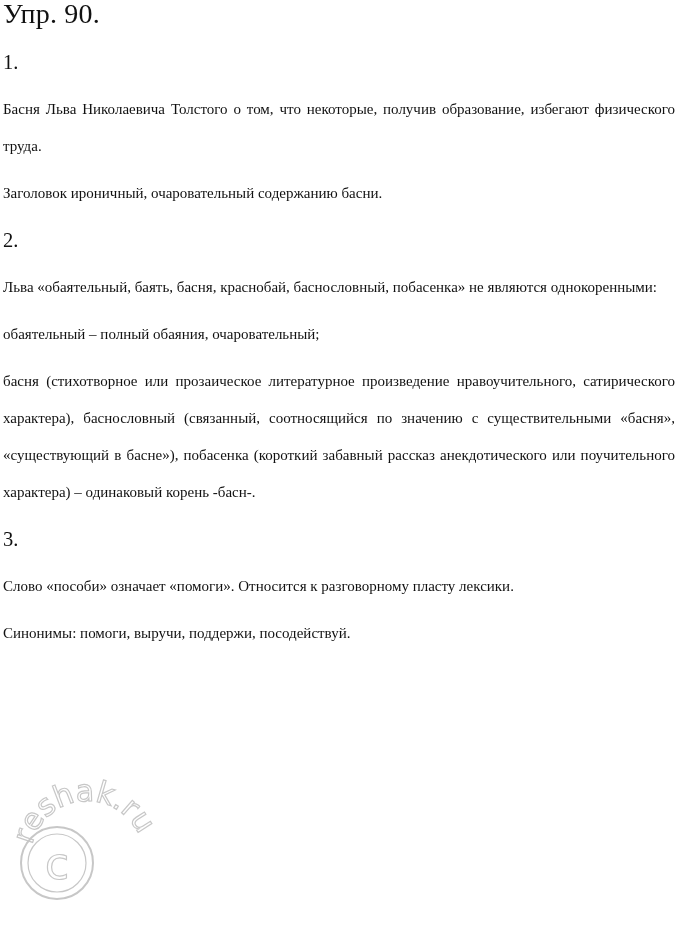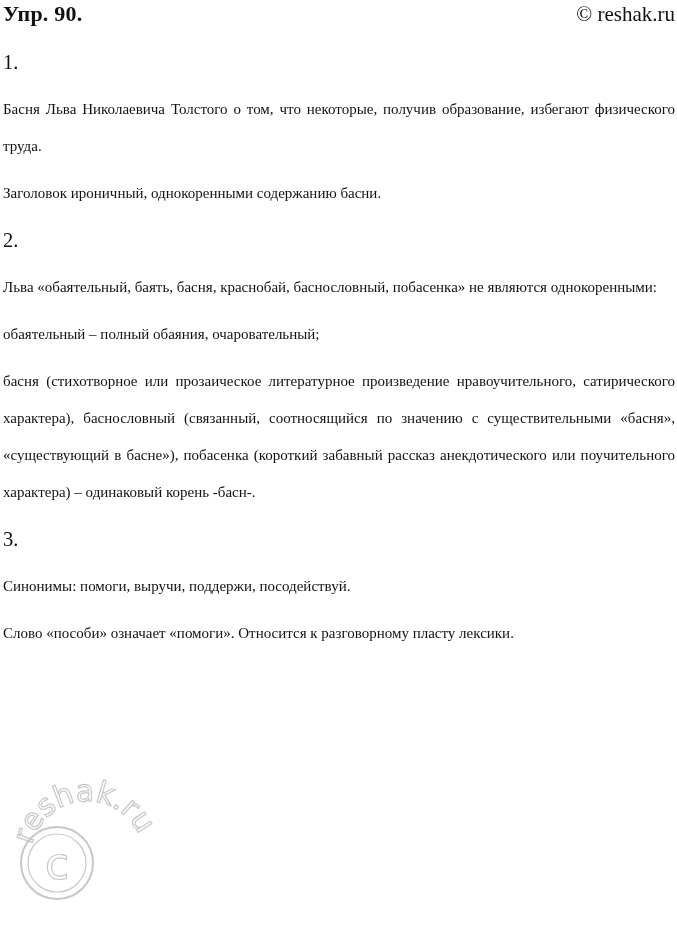--- a/index.html
+++ b/index.html
@@ -22,22 +22,22 @@
       width: 672px;
     }
     .header {
       position: relative;
       height: 34px;
     }
     .header .title {
       position: absolute;
       left: 0;
       top: 0;
-      font-weight: bold;
-      font-size: 22px;
+      font-weight: normal;
+      font-size: 28px;
       line-height: 28px;
       letter-spacing: 0.2px;
     }
     .header .copyright {
       position: absolute;
       right: 0;
       top: 0;
       font-size: 21px;
       line-height: 28px;
     }
@@ -63,40 +63,39 @@
       opacity: 0.55;
     }
   </style>
 </head>
 <body>
 
 <div class="page">
 
   <div class="header">
     <div class="title">Упр. 90.</div>
-    <div class="copyright">© reshak.ru</div>
   </div>
 
   <div>
     <div class="num first-num">1.</div>
     <p class="para">Басня Льва Николаевича Толстого о том, что некоторые, получив образование, избегают физического труда.</p>
-    <p class="para">Заголовок ироничный, однокоренными содержанию басни.</p>
+    <p class="para">Заголовок ироничный, очаровательный содержанию басни.</p>
   </div>
 
   <div>
     <div class="num">2.</div>
     <p class="para">Льва «обаятельный, баять, басня, краснобай, баснословный, побасенка» не являются однокоренными:</p>
     <p class="para">обаятельный – полный обаяния, очаровательный;</p>
     <p class="para">басня (стихотворное или прозаическое литературное произведение нравоучительного, сатирического характера), баснословный (связанный, соотносящийся по значению с существительными «басня», «существующий в басне»), побасенка (короткий забавный рассказ анекдотического или поучительного характера) – одинаковый корень -басн-.</p>
   </div>
 
   <div>
     <div class="num">3.</div>
+    <p class="para">Слово «пособи» означает «помоги». Относится к разговорному пласту лексики.</p>
     <p class="para">Синонимы: помоги, выручи, поддержи, посодействуй.</p>
-    <p class="para">Слово «пособи» означает «помоги». Относится к разговорному пласту лексики.</p>
   </div>
 
 </div>
 
 <svg class="watermark" viewBox="0 0 150 140" xmlns="http://www.w3.org/2000/svg">
   <defs>
     <path id="arc" d="M 20 70 A 55 55 0 0 1 130 95" fill="none"></path>
   </defs>
   <circle cx="45" cy="88" r="36" fill="none" stroke="#9a9a9a" stroke-width="2"></circle>
   <circle cx="45" cy="88" r="29" fill="none" stroke="#9a9a9a" stroke-width="1.2"></circle>

